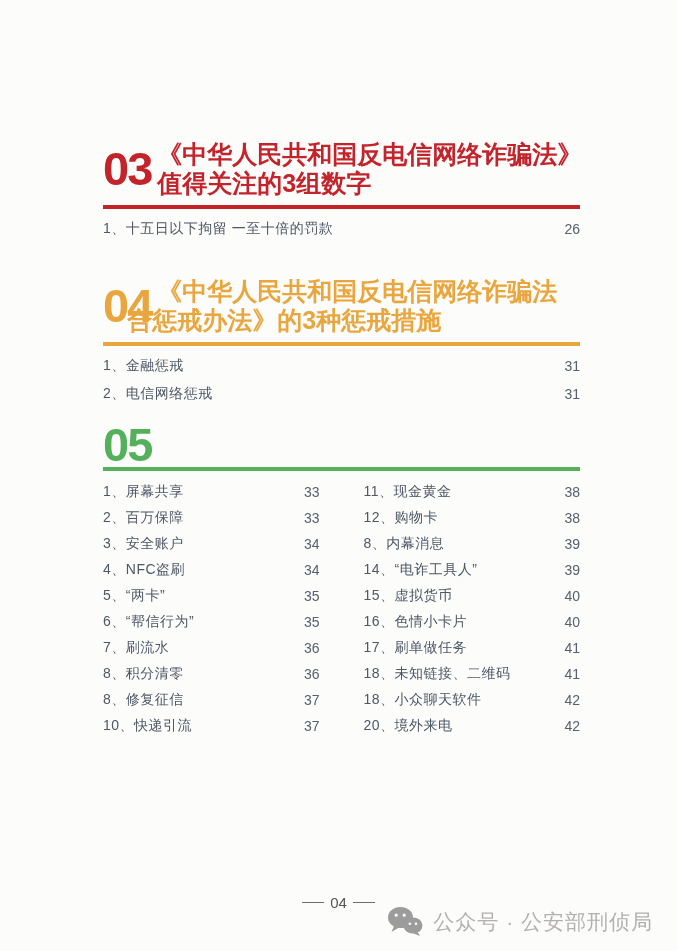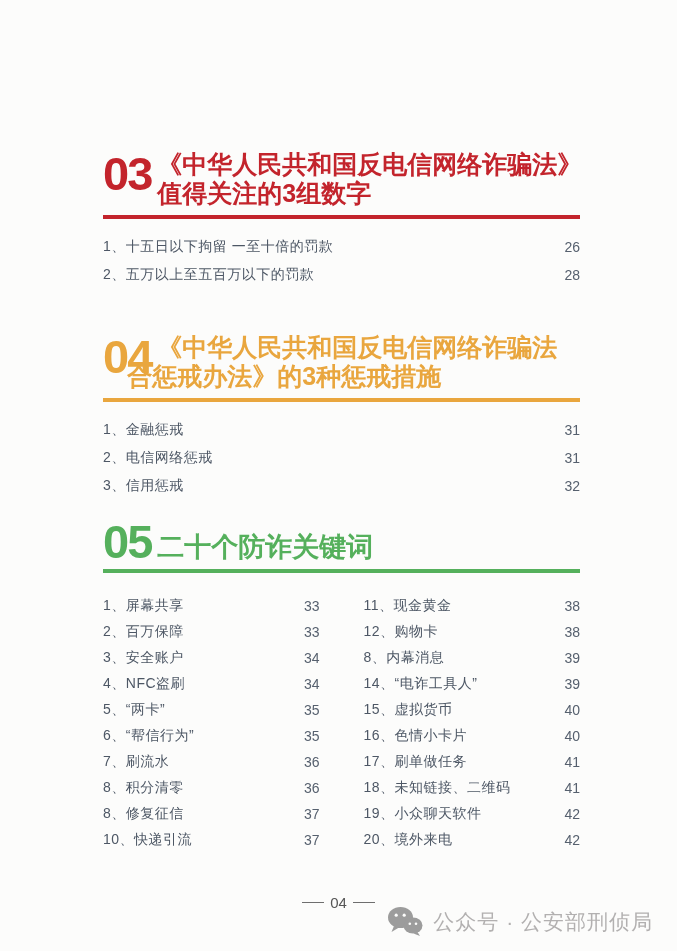--- a/index.html
+++ b/index.html
@@ -21,43 +21,42 @@
     font-weight: 700;
     line-height: 38px;
     letter-spacing: -2px;
     color: var(--accent);
   }
   .sec-title {
     font-size: 25px;
     font-weight: 700;
     line-height: 29px;
     color: var(--accent);
-    margin-top: 10px;
   }
   .tl { margin-left: 6px; white-space: nowrap; }
   .sec-04 .tl.l2 { margin-left: -24px; }
   .sec-05 .sec-title { font-size: 27px; line-height: 38px; }
 
   .sec-rule { height: 4px; background: var(--accent); margin-top: 7px; }
 
-  .toc-list { padding-top: 14px; }
+  .toc-list { padding-top: 6px; }
   .toc-row {
     height: 28px;
     display: flex;
     justify-content: space-between;
     align-items: center;
     font-size: 14px;
   }
   .toc-label { letter-spacing: 0.5px; }
   .toc-page { color: #56606e; }
 
   .sec-04 { margin-top: 34px; }
   .sec-05 { margin-top: 18px; }
   .sec-05 .sec-rule { margin-top: 3px; }
-  .cols { display: flex; gap: 44px; padding-top: 20px; }
+  .cols { display: flex; gap: 44px; padding-top: 8px; }
   .col { flex: 1; }
   .sec-05 .toc-row { height: 26px; }
 
   .page-indicator {
     position: absolute;
     top: 894px; left: 0; width: 100%;
     display: flex; align-items: center; justify-content: center; gap: 6px;
     color: #565656; font-size: 15px;
   }
   .page-indicator .dash { width: 22px; height: 1px; background: #6e6e6e; }
@@ -83,24 +82,20 @@
         <div class="tl l1">《中华人民共和国反电信网络诈骗法》</div>
         <div class="tl l2">值得关注的3组数字</div>
       </div>
     </div>
     <div class="sec-rule"></div>
     <div class="toc-list">
       <div class="toc-row">
         <span class="toc-label">1、十五日以下拘留 一至十倍的罚款</span>
         <span class="toc-page">26</span>
       </div>
-      <div class="toc-row">
-        <span class="toc-label">2、五万以上至五百万以下的罚款</span>
-        <span class="toc-page">28</span>
-      </div>
     </div>
   </section>
 
   <section class="sec sec-04" style="--accent: #e9a63e;">
     <div class="sec-header">
       <div class="sec-num">04</div>
       <div class="sec-title">
         <div class="tl l1">《中华人民共和国反电信网络诈骗法</div>
         <div class="tl l2">合惩戒办法》的3种惩戒措施</div>
       </div>
@@ -108,33 +103,26 @@
     <div class="sec-rule"></div>
     <div class="toc-list">
       <div class="toc-row">
         <span class="toc-label">1、金融惩戒</span>
         <span class="toc-page">31</span>
       </div>
       <div class="toc-row">
         <span class="toc-label">2、电信网络惩戒</span>
         <span class="toc-page">31</span>
       </div>
-      <div class="toc-row">
-        <span class="toc-label">3、信用惩戒</span>
-        <span class="toc-page">32</span>
-      </div>
     </div>
   </section>
 
   <section class="sec sec-05" style="--accent: #55b05c;">
     <div class="sec-header">
       <div class="sec-num">05</div>
-      <div class="sec-title">
-        <div class="tl l1">二十个防诈关键词</div>
-      </div>
     </div>
     <div class="sec-rule"></div>
     <div class="cols">
       <div class="col">
         <div class="toc-row">
           <span class="toc-label">1、屏幕共享</span>
           <span class="toc-page">33</span>
         </div>
         <div class="toc-row">
           <span class="toc-label">2、百万保障</span>
@@ -200,21 +188,21 @@
         </div>
         <div class="toc-row">
           <span class="toc-label">17、刷单做任务</span>
           <span class="toc-page">41</span>
         </div>
         <div class="toc-row">
           <span class="toc-label">18、未知链接、二维码</span>
           <span class="toc-page">41</span>
         </div>
         <div class="toc-row">
-          <span class="toc-label">19、小众聊天软件</span>
+          <span class="toc-label">18、小众聊天软件</span>
           <span class="toc-page">42</span>
         </div>
         <div class="toc-row">
           <span class="toc-label">20、境外来电</span>
           <span class="toc-page">42</span>
         </div>
       </div>
     </div>
   </section>
 

